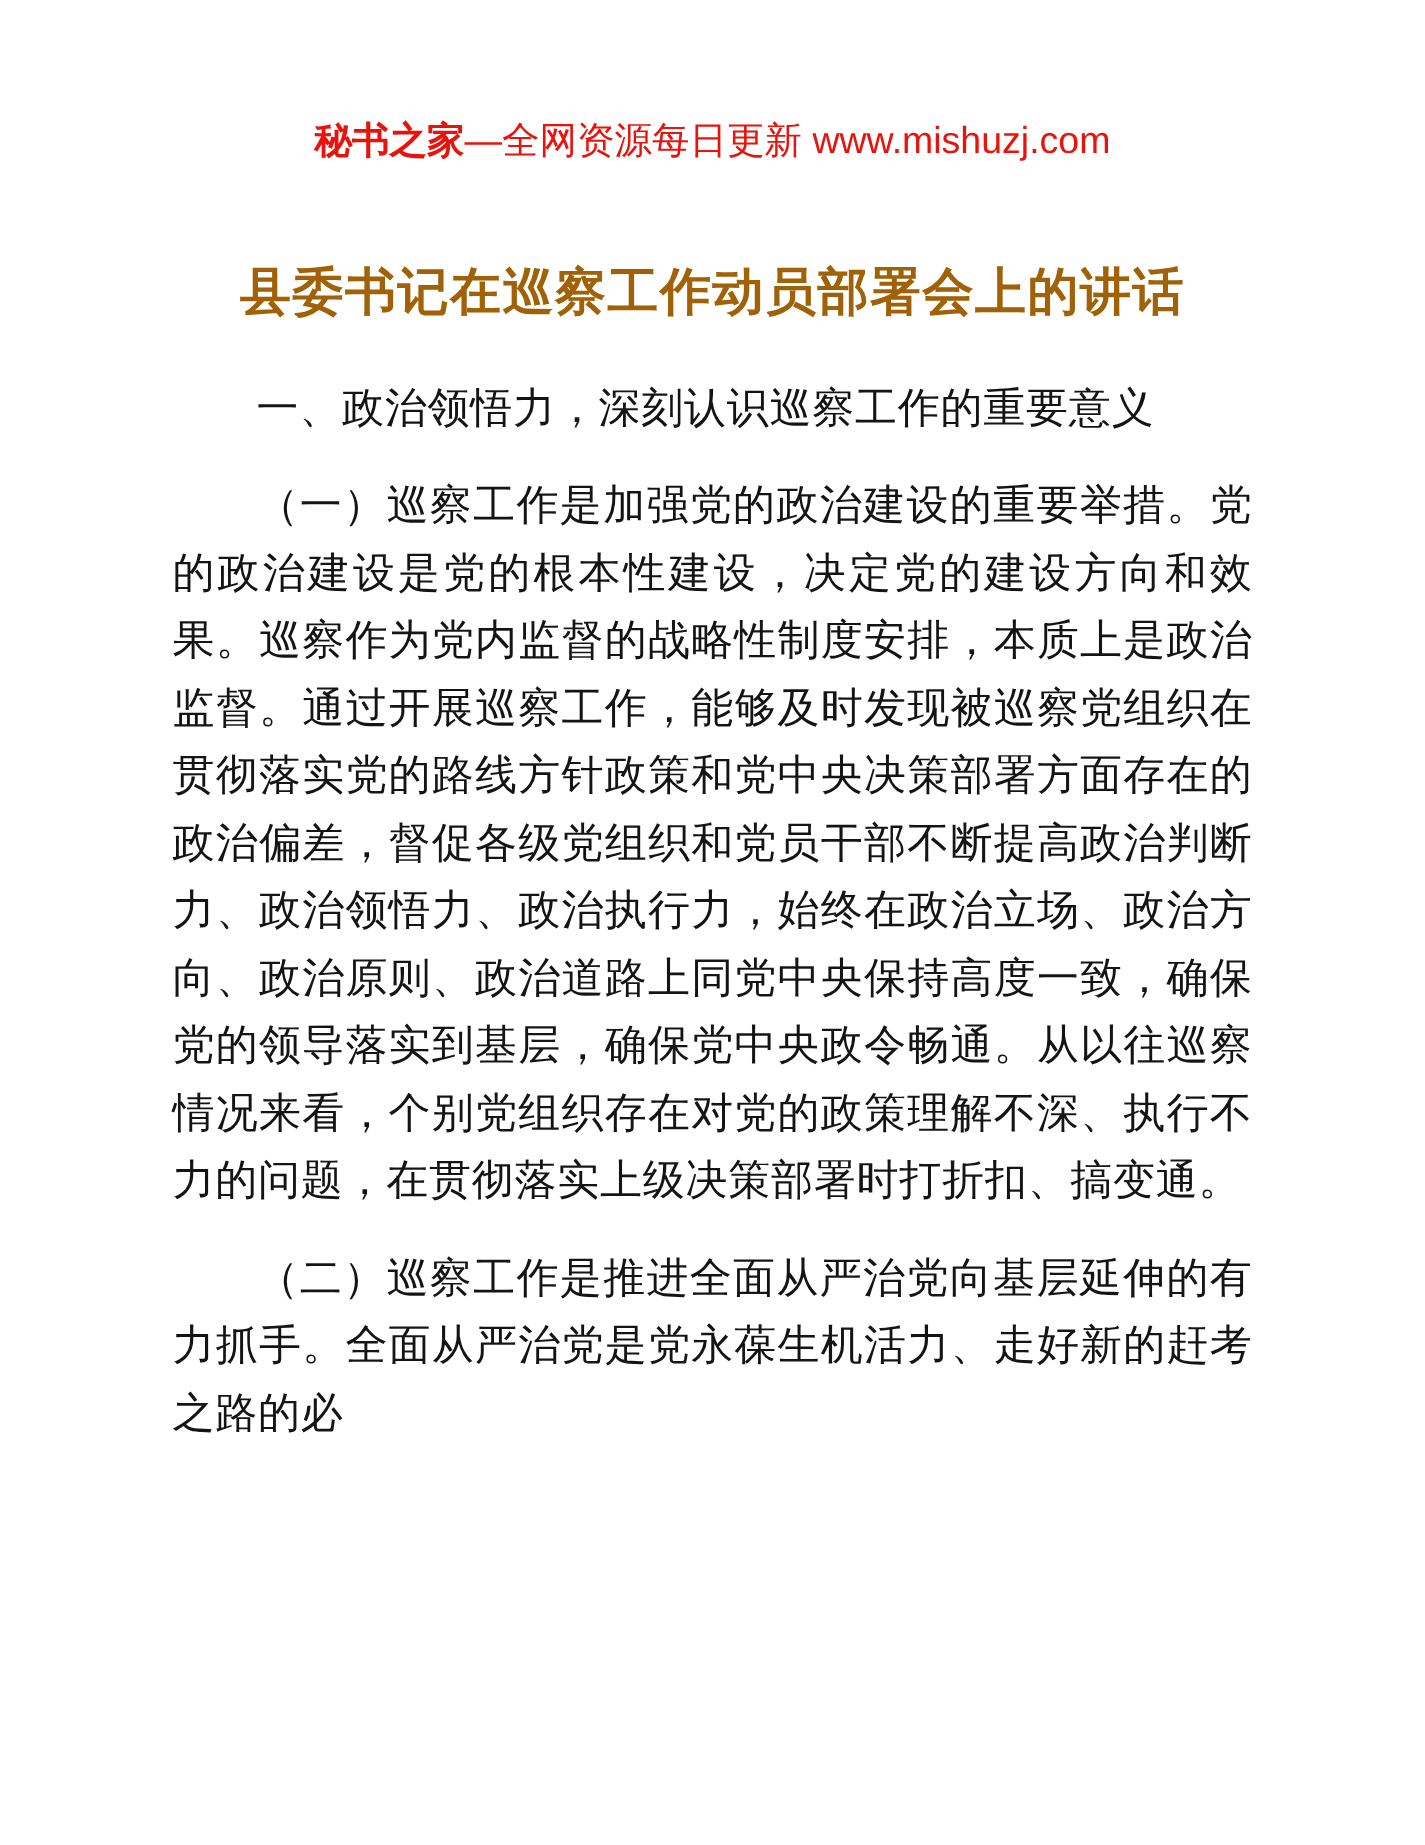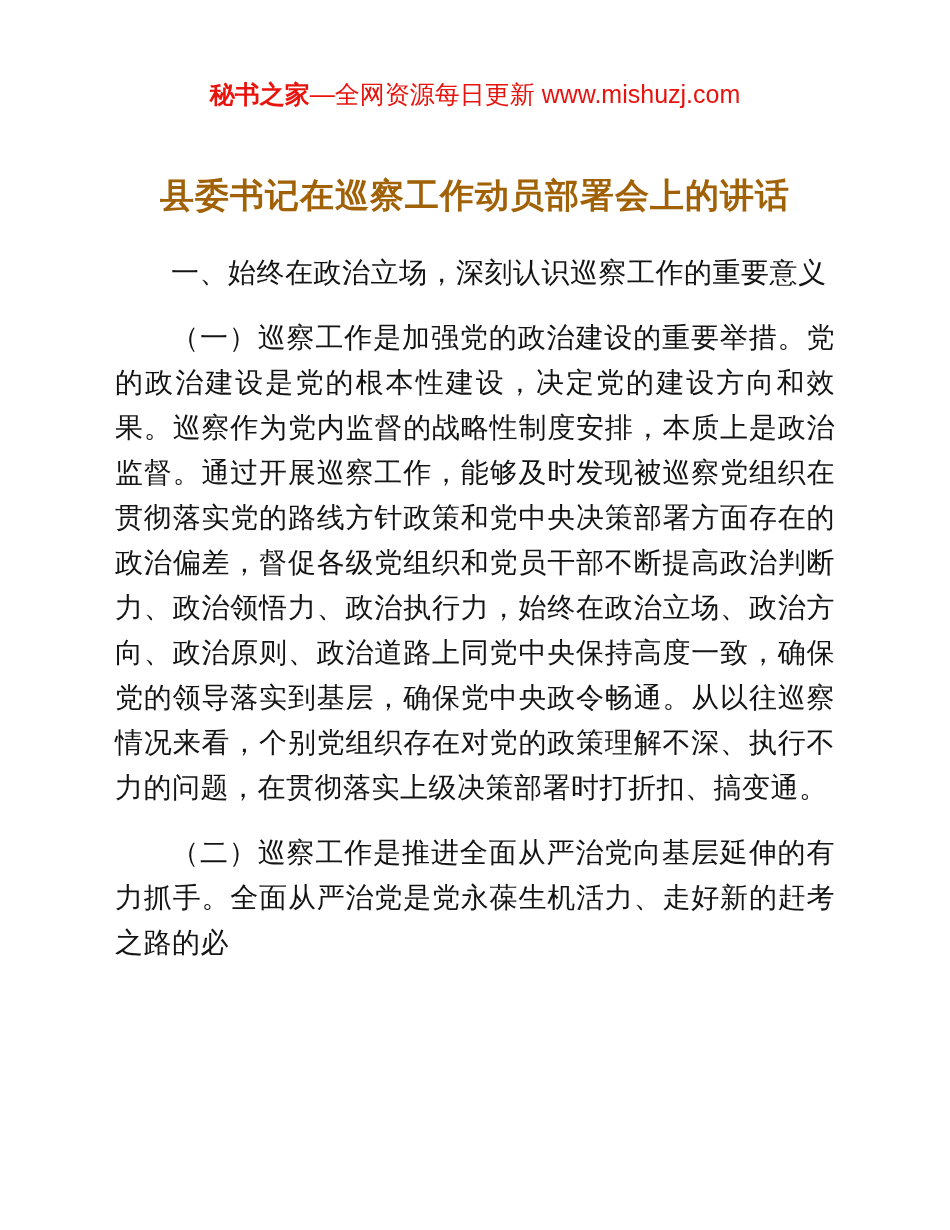--- a/index.html
+++ b/index.html
@@ -63,19 +63,19 @@
 
 <div class="page">
 
   <div class="site-header">
     <span class="site-name">秘书之家</span><span>—全网资源每日更新 </span><a class="site-url" href="#">www.mishuzj.com</a>
   </div>
 
   <h1 class="doc-title">县委书记在巡察工作动员部署会上的讲话</h1>
 
 
-  <p class="para">一、始终在政治立场，深刻认识巡察工作的重要意义</p>
+  <p class="para">一、政治领悟力，深刻认识巡察工作的重要意义</p>
 
   <p class="para">（一）巡察工作是加强党的政治建设的重要举措。党的政治建设是党的根本性建设，决定党的建设方向和效果。巡察作为党内监督的战略性制度安排，本质上是政治监督。通过开展巡察工作，能够及时发现被巡察党组织在贯彻落实党的路线方针政策和党中央决策部署方面存在的政治偏差，督促各级党组织和党员干部不断提高政治判断力、政治领悟力、政治执行力，始终在政治立场、政治方向、政治原则、政治道路上同党中央保持高度一致，确保党的领导落实到基层，确保党中央政令畅通。从以往巡察情况来看，个别党组织存在对党的政策理解不深、执行不力的问题，在贯彻落实上级决策部署时打折扣、搞变通。</p>
 
   <p class="para">（二）巡察工作是推进全面从严治党向基层延伸的有力抓手。全面从严治党是党永葆生机活力、走好新的赶考之路的必</p>
 
 </div>
 
 </body></html>

